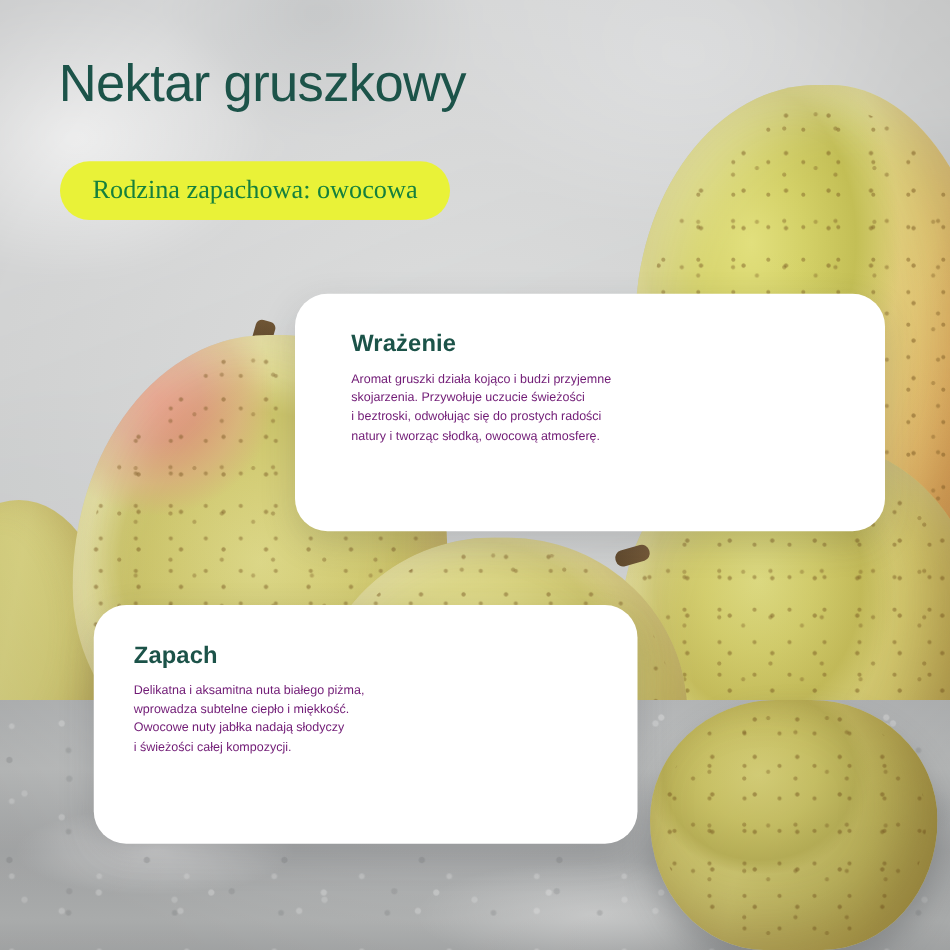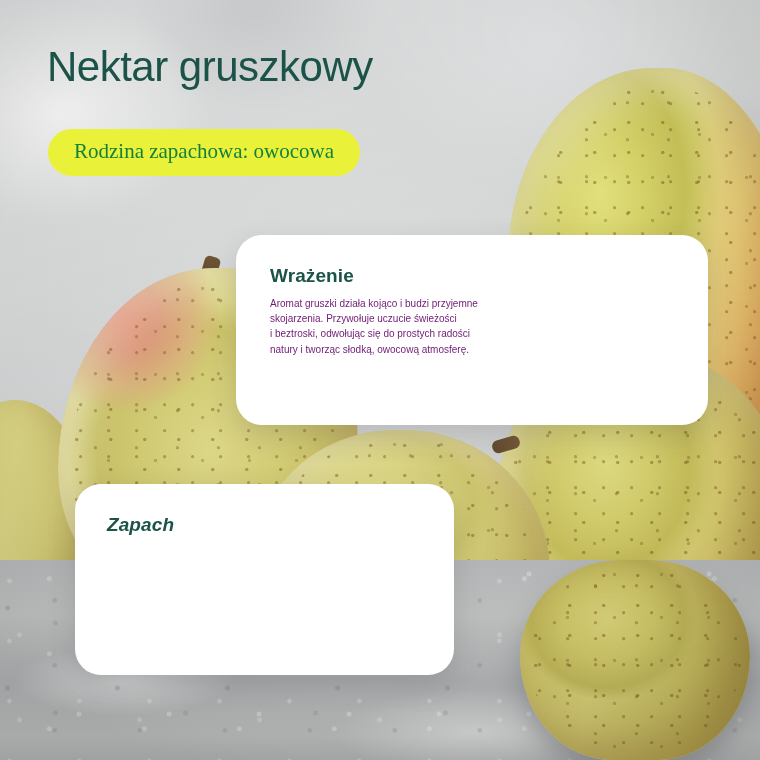--- a/index.html
+++ b/index.html
@@ -209,29 +209,28 @@
 
   .card {
     position: absolute;
     background: #ffffff;
     border-radius: 26px;
     box-shadow: 0 10px 28px rgba(60,62,64,.18);
   }
   .card-1 {
     left: 236px; top: 235px;
     width: 472px; height: 190px;
-    padding: 30px 34px 0 34px;
+    padding: 30px 34px 0 45px;
     box-sizing: border-box;
   }
   .card-2 {
     left: 75px; top: 484px;
-    width: 379px; height: 191px;
+    width: 435px; height: 191px;
     padding: 30px 32px 0 32px;
     box-sizing: border-box;
-    font-style: italic;
   }
   .card-heading {
     margin: 0 0 9px 0;
     font-size: 19px;
     font-weight: 700;
     color: #1c5349;
     letter-spacing: .1px;
   }
   .card-body {
     margin: 0;
@@ -268,15 +267,19 @@
   <div class="card card-1">
     <h2 class="card-heading">Wrażenie</h2>
     <p class="card-body">Aromat gruszki działa kojąco i budzi przyjemne
 skojarzenia. Przywołuje uczucie świeżości
 i beztroski, odwołując się do prostych radości
 natury i tworząc słodką, owocową atmosferę.</p>
   </div>
 
   <div class="card card-2">
     <h2 class="card-heading">Zapach</h2>
+    <p class="card-body">Delikatna i aksamitna nuta białego piżma,
+wprowadza subtelne ciepło i miękkość.
+Owocowe nuty jabłka nadają słodyczy
+i świeżości całej kompozycji.</p>
   </div>
 
 </div>
 
 </body></html>

